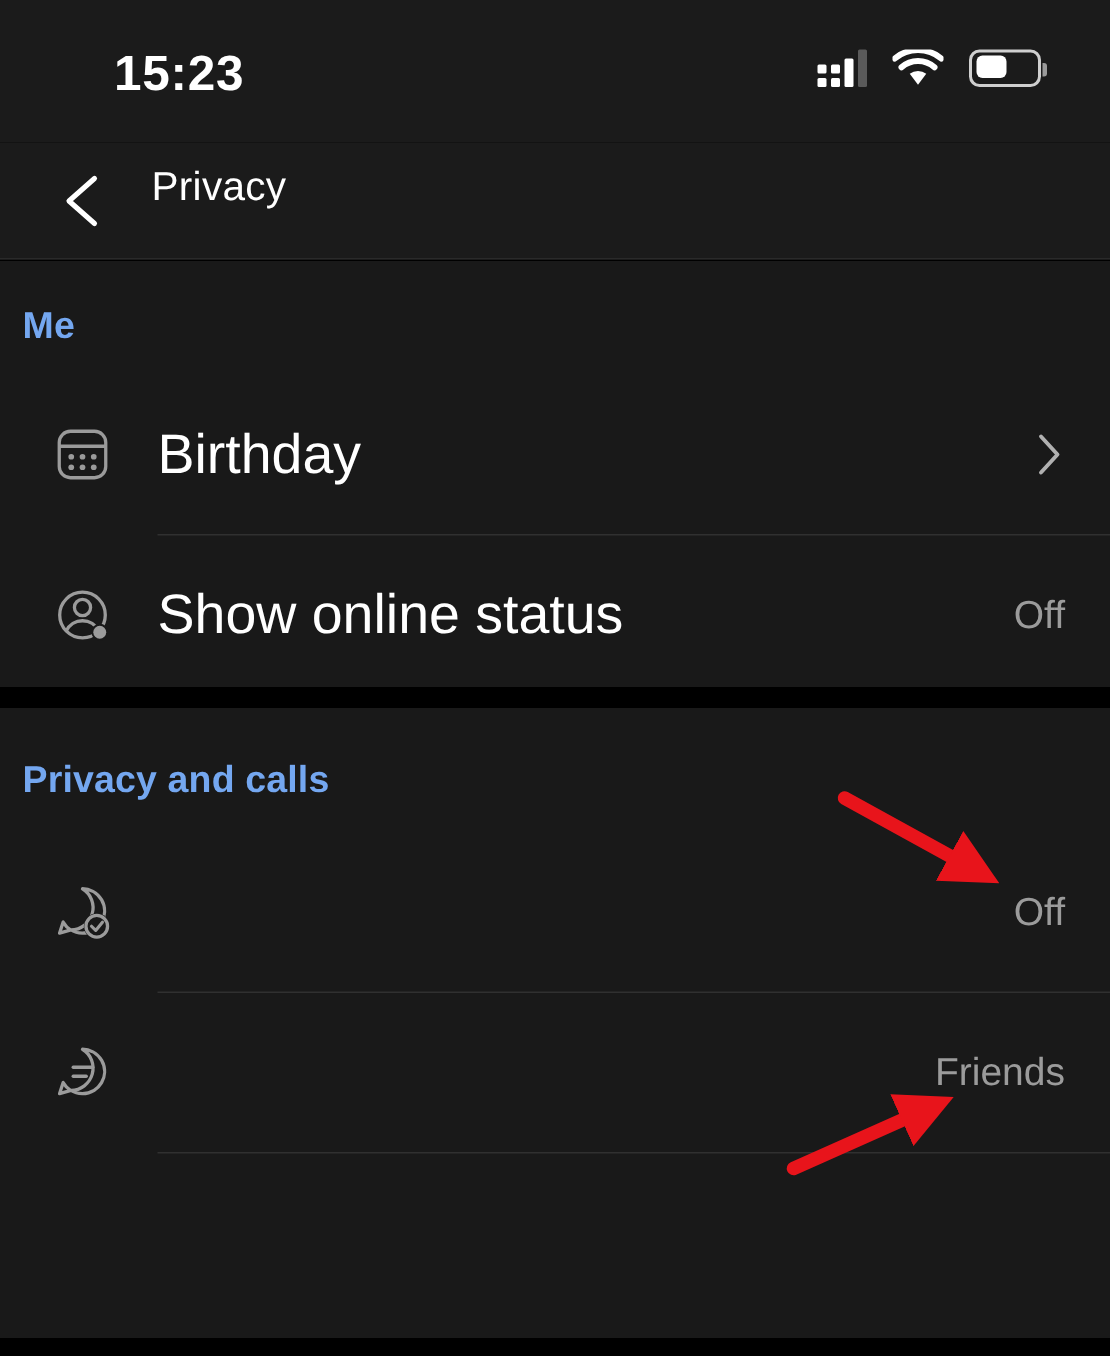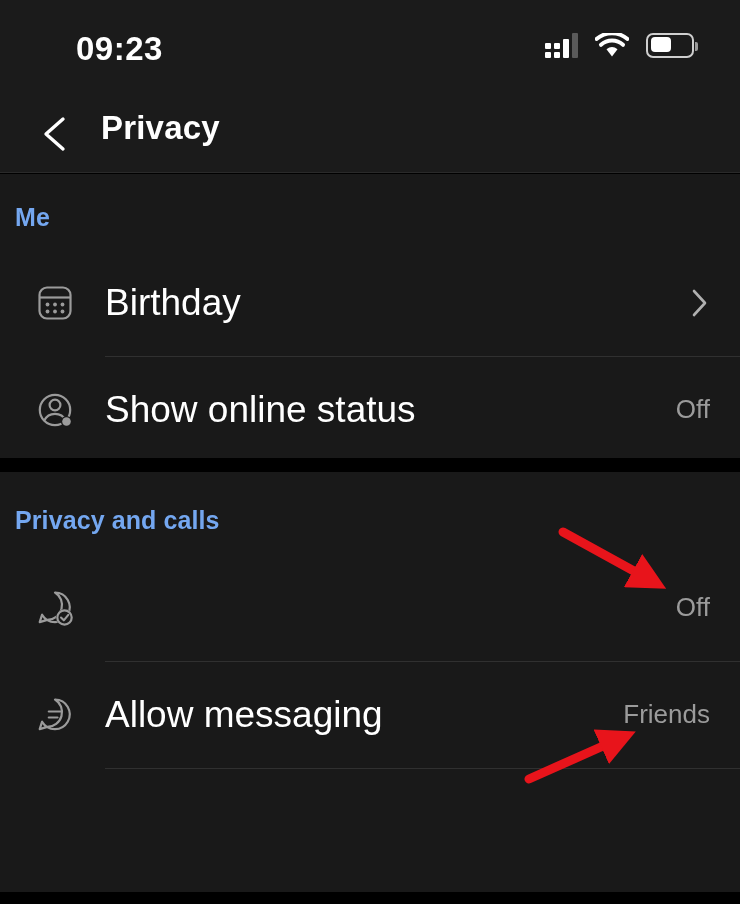--- a/index.html
+++ b/index.html
@@ -100,22 +100,22 @@
   .back-btn {
     position: absolute;
     left: 36px; top: 16px;
     width: 44px; height: 46px;
     cursor: pointer;
   }
   .nav-title {
     position: absolute;
     left: 101px;
     top: 14px;
-    font-size: 33px;
-    font-weight: bold;
+    font-size: 27px;
+    font-weight: normal;
     color: #ffffff;
     letter-spacing: 0.2px;
   }
 
   
   .card {
     position: absolute;
     left: 0;
     width: 740px;
     background: #191919;
@@ -195,21 +195,21 @@
     width: 740px; height: 12px;
     background: #000000;
   }
 </style>
 </head>
 <body>
 
 <div id="phone">
 
   <div class="statusbar">
-    <div class="status-time">09:23</div>
+    <div class="status-time">15:23</div>
     <div class="status-icons">
 
       <div class="signal">
         <div class="signal-wrap">
           <i class="dotrow" style="background:#ffffff;"></i>
           <i class="dotrow" style="background:#ffffff;"></i>
         </div>
         <div class="signal-wrap">
           <i class="dotrow" style="background:#ffffff;"></i>
           <i class="dotrow" style="background:#ffffff;"></i>
@@ -304,21 +304,20 @@
     <div class="divider" style="top:189px;"></div>
 
     <div class="row" style="top:190px;">
       <span class="row-icon">
         <svg width="52" height="52" viewBox="0 0 52 52">
           <path d="M26 10.5 a14.8 14.8 0 1 1 -12.9 22.2 l-2.4 7.4 7.6 -2.2 A14.8 14.8 0 0 0 26 10.5 Z" stroke="#9b9b9b" stroke-width="2.2" fill="none" stroke-linejoin="round"></path>
           <path d="M19.8 22.5 H32.8" stroke="#9b9b9b" stroke-width="2.2" stroke-linecap="round"></path>
           <path d="M19.8 28.5 H28.5" stroke="#9b9b9b" stroke-width="2.2" stroke-linecap="round"></path>
         </svg>
       </span>
-      <span class="row-label">Allow messaging</span>
       <span class="row-value">Friends</span>
     </div>
 
     <div class="divider" style="top:296px;"></div>
 
 
   </div>
 
   <div class="bottom-band"></div>
 

